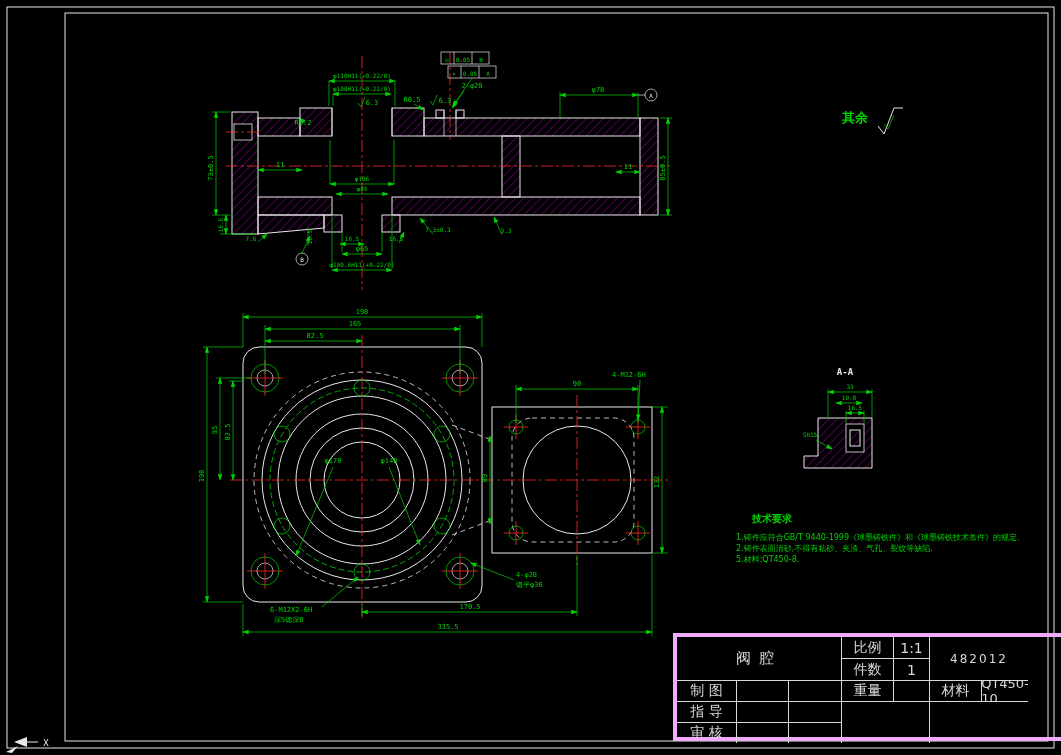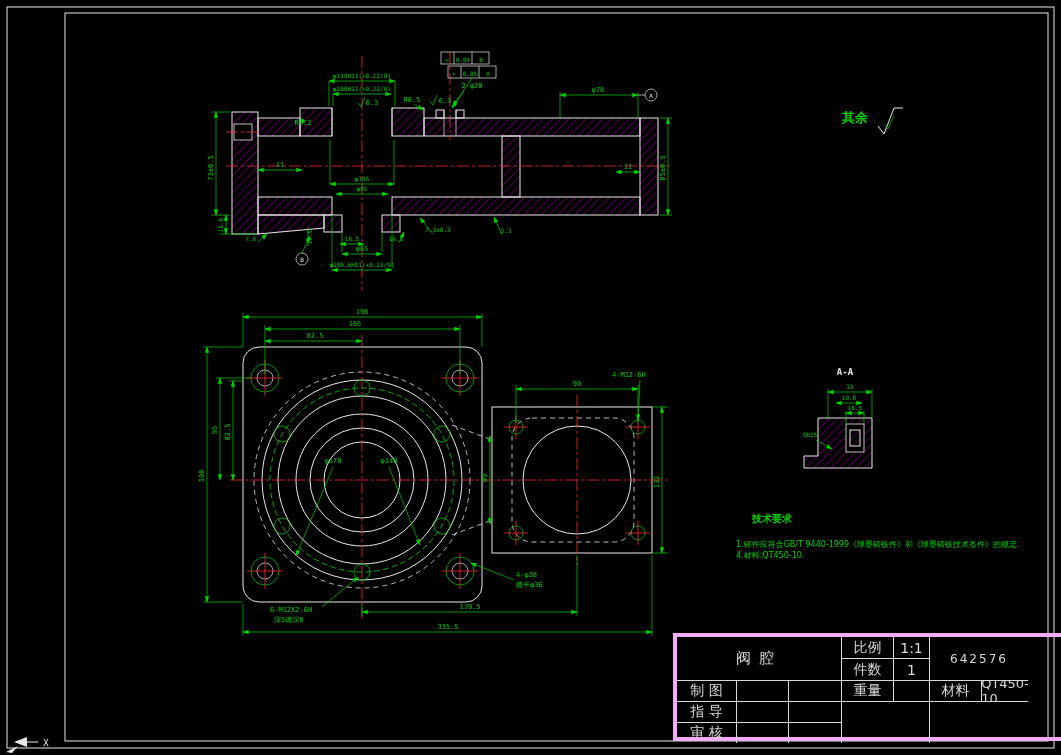--- a/index.html
+++ b/index.html
@@ -16,21 +16,21 @@
   .g{stroke:#00d400;fill:none;stroke-width:0.7;}
   .gd{stroke:#00d400;fill:none;stroke-width:0.8;stroke-dasharray:6 3;}
   .dm{stroke:#00d400;fill:none;stroke-width:0.7;marker-start:url(#ae);marker-end:url(#ae);}
   .ld{stroke:#00d400;fill:none;stroke-width:0.7;marker-end:url(#ae);}
   .r{stroke:#ff2a2a;fill:none;stroke-width:0.8;stroke-dasharray:12 3 3 3;}
   .r2{stroke:#ff2a2a;fill:none;stroke-width:0.8;}
   .h{fill:url(#hp);stroke:#e8e8e8;stroke-width:1;}
   .void{fill:#000;stroke:#e8e8e8;stroke-width:0.8;}
 
   .tech{position:absolute;left:736px;top:512px;width:312px;color:#00d400;}
-  .tech-title{font-size:10px;font-weight:bold;margin-left:16px;margin-bottom:13px;}
+  .tech-title{font-size:10px;font-weight:bold;margin-left:16px;margin-bottom:6px;}
   .tech-item{font-size:8px;line-height:11px;}
 
   .tb{position:absolute;left:673px;top:633px;width:408px;height:108px;
       border:4px solid #f0abfc;box-sizing:border-box;color:#d8d8d8;}
   .tb .c{position:absolute;box-sizing:border-box;border-right:1px solid #d8d8d8;
          border-bottom:1px solid #d8d8d8;display:flex;align-items:center;
          justify-content:center;font-size:14px;overflow:hidden;}
   .tb .noR{border-right:none;}
   .tb .noB{border-bottom:none;}
   .tb .part{font-size:15px;letter-spacing:8px;}
@@ -320,30 +320,31 @@
     <text x="46" y="746" class="tw" style="font-size:9px">X</text>
   </g>
 </svg>
 
 
 <div class="tech">
   <div class="tech-title">技术要求</div>
   <div>
 
   <div class="tech-item">1.铸件应符合GB/T 9440-1999《球墨铸铁件》和《球墨铸铁技术条件》的规定.</div>
-        <div class="tech-item">4.材料:QT450-10.</div>
+        <div class="tech-item">2.铸件表面清砂,不得有粘砂、夹渣、气孔、裂纹等缺陷.</div>
+        <div class="tech-item">5.材料:QT450-8.</div>
       </div>
 </div>
 
 
 <div class="tb">
   <div class="c part" style="left:0;top:0;width:165px;height:44px">阀腔</div>
   <div class="c" style="left:165px;top:0;width:52px;height:22px">比例</div>
   <div class="c" style="left:217px;top:0;width:36px;height:22px">1:1</div>
-  <div class="c dwg noR" style="left:253px;top:0;width:98px;height:44px">642576</div>
+  <div class="c dwg noR" style="left:253px;top:0;width:98px;height:44px">482012</div>
   <div class="c" style="left:165px;top:22px;width:52px;height:22px">件数</div>
   <div class="c" style="left:217px;top:22px;width:36px;height:22px">1</div>
 
   <div class="c" style="left:0;top:44px;width:60px;height:21px">制  图</div>
   <div class="c" style="left:60px;top:44px;width:52px;height:21px"></div>
   <div class="c" style="left:112px;top:44px;width:53px;height:21px"></div>
   <div class="c" style="left:165px;top:44px;width:52px;height:21px">重量</div>
   <div class="c" style="left:217px;top:44px;width:36px;height:21px"></div>
   <div class="c" style="left:253px;top:44px;width:52px;height:21px">材料</div>
   <div class="c matv noR" style="left:305px;top:44px;width:46px;height:21px">QT450-10</div>

